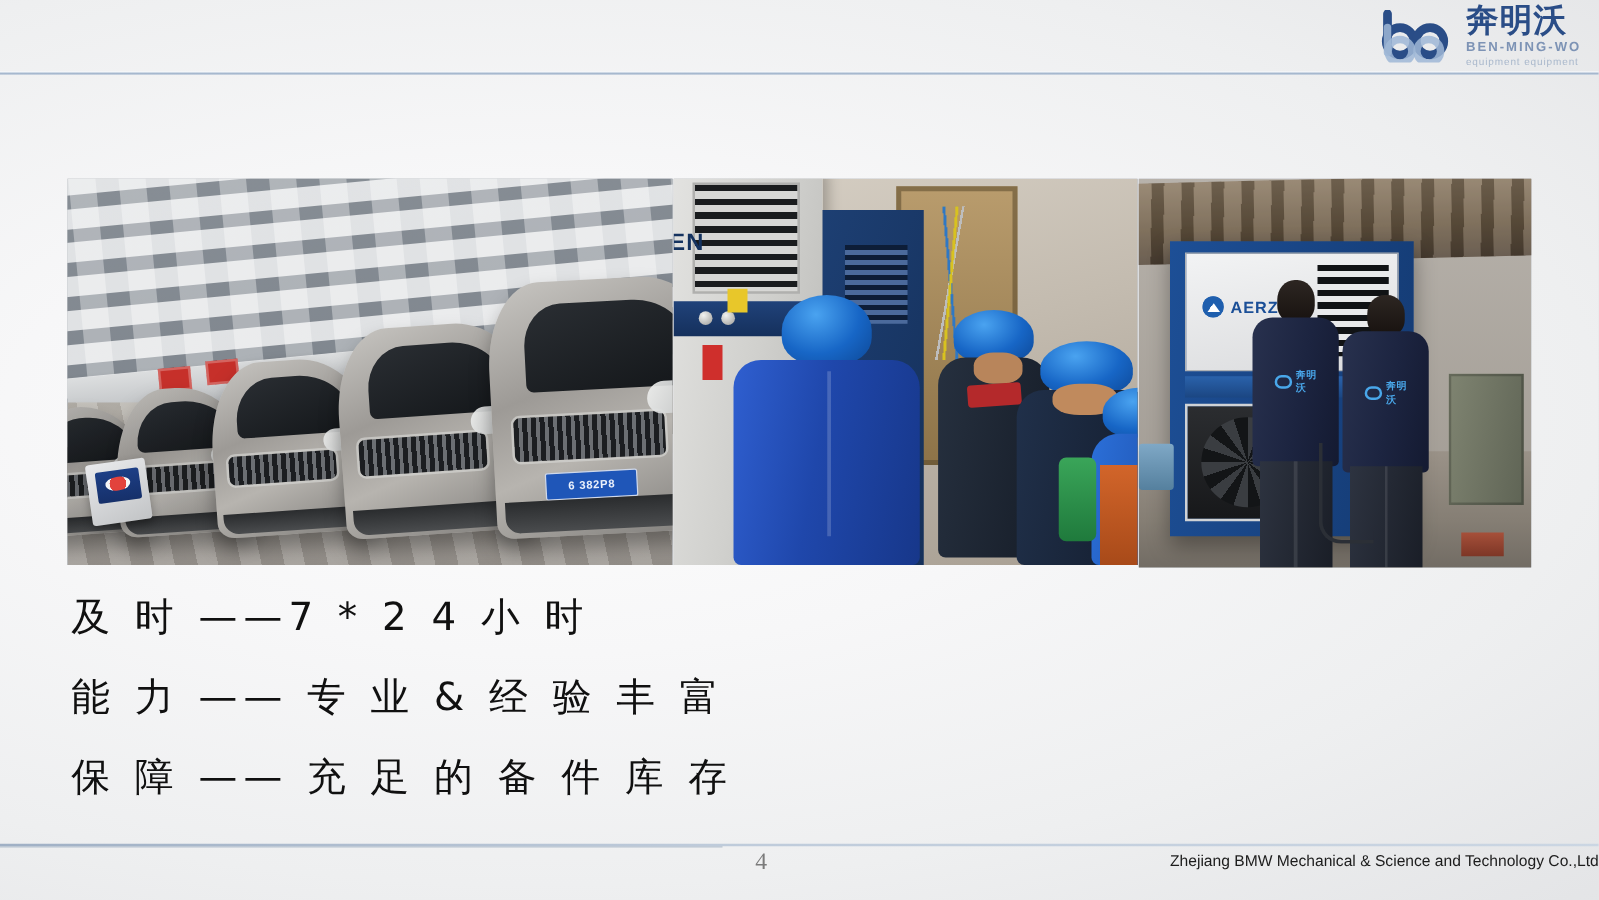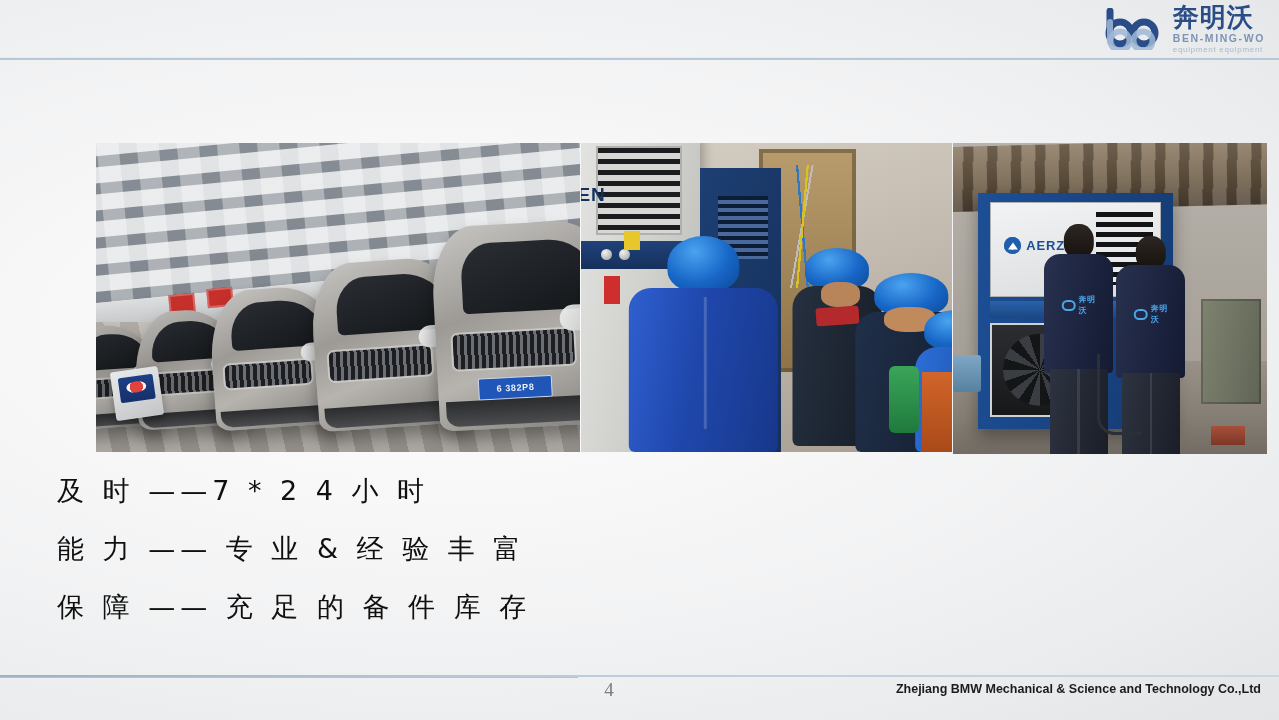--- a/index.html
+++ b/index.html
@@ -44,21 +44,21 @@
   
   .title {
     position:absolute; left:55px; top:78px;
     font-family:"DejaVu Sans",sans-serif;
     font-size:30px; font-weight:bold; color:#2c3e5a;
     letter-spacing:.5px;
   }
 
   
   .photos { position:absolute; left:54px; top:143px; width:1171px; height:309px; }
-  .photo { position:absolute; top:0; height:309px; overflow:hidden; background:#9aa0a6;margin-left:42px; }
+  .photo { position:absolute; top:0; height:309px; overflow:hidden; background:#9aa0a6; }
   .photo .scene { position:absolute; inset:0; }
   #photo-cars  { left:0px;   width:484px; }
   #photo-team  { left:485px; width:371px; }
   #photo-unit  { left:857px; width:314px; height:311px; }
 
   
   .p1-sky { position:absolute; inset:0;
     background:linear-gradient(170deg,#c9cdd2 0%,#bfc4ca 40%,#b4b9bf 100%); }
   .p1-building {
     position:absolute; left:-4%; top:-4%; width:112%; height:66%;
@@ -357,42 +357,42 @@
   }
   .p3-pipe {
     position:absolute; left:0; bottom:20%; width:9%; height:12%;
     background:linear-gradient(180deg,#7fa8c6,#55809e); border-radius:3px;
   }
 
   
   .lines { position:absolute; left:57px; top:473px; }
   .line {
     font-family:"DejaVu Sans",sans-serif;
-    font-size:27px; color:#101010; letter-spacing:5px;
+    font-size:31px; color:#101010; letter-spacing:5px;
     margin-bottom:22px; white-space:nowrap;
   }
 
   
   .footer-rule {
     position:absolute; left:0; top:675px; width:1279px; height:2px;
     background:linear-gradient(to right,#97a9c0 0%,#b9c7d8 45%,#c8d4e2 100%);
     opacity:.9;
   }
   .footer-rule2 {
     position:absolute; left:0; top:677px; width:578px; height:1px;
     background:#a7b6c8; opacity:.8;
   }
   .page-number {
     position:absolute; left:596px; top:679px; width:26px; text-align:center;
     font-family:"Liberation Serif","DejaVu Serif",serif;
     font-size:19px; color:#7b7b7b;
   }
   .company {
-    position:absolute; right:18px; top:682px;
-    font-size:12.5px; font-weight:bold; color:#1c1c1c; white-space:nowrap;
+    position:absolute; right:0; top:682px;
+    font-size:12.5px; font-weight:normal; color:#1c1c1c; white-space:nowrap;
   }
 </style>
 </head>
 <body>
 
 <div class="slide">
 
   <div class="header-band">
     <div class="header-rule"></div>
 

